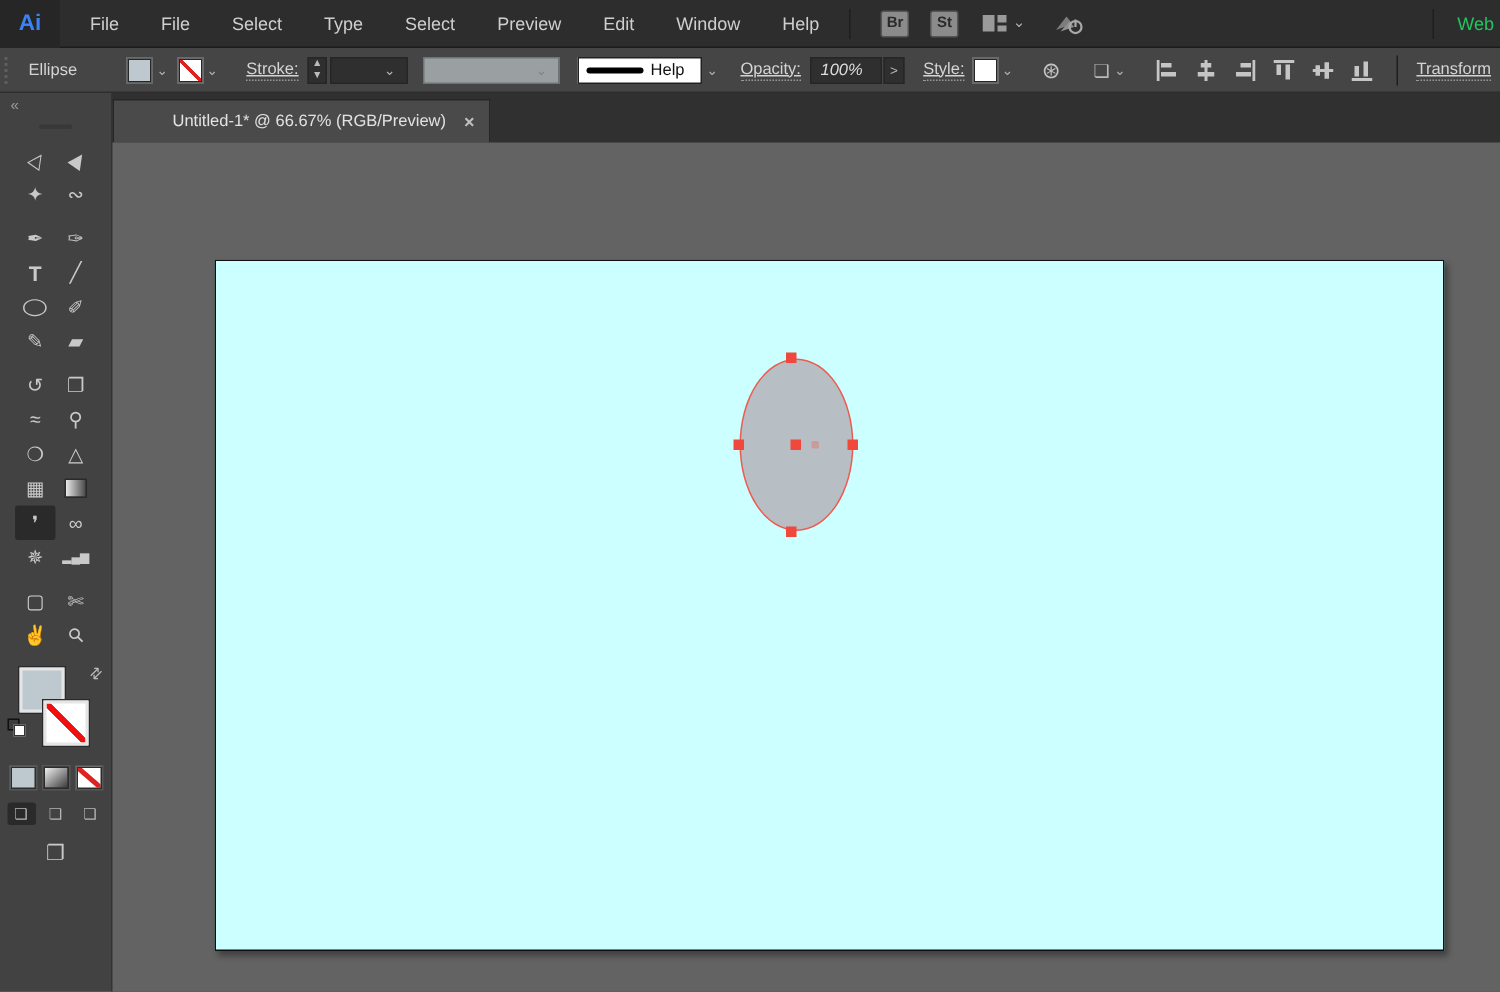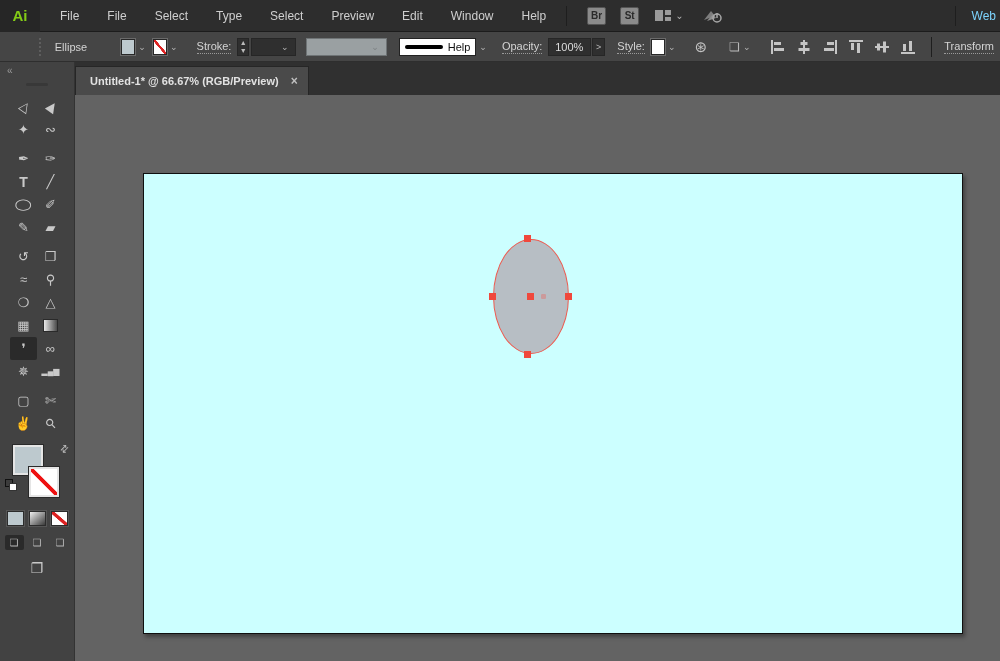--- a/index.html
+++ b/index.html
@@ -1,63 +1,63 @@
 <!DOCTYPE html>
 <html><head>
 <meta charset="utf-8">
 <style>
   * { margin:0; padding:0; box-sizing:border-box; }
   html,body { width:1000px; height:661px; overflow:hidden; background:#2d2d2d;
               font-family:"Liberation Sans", sans-serif; -webkit-font-smoothing:antialiased; }
 
   
   .menubar { height:32px; background:#2d2d2d; display:flex; align-items:center; border-bottom:1px solid #1c1c1c; }
-  .logo { width:40px; height:32px; background:#262626; color:#84cc16; font-weight:bold; font-size:15px;
+  .logo { width:40px; height:32px; background:#262626; color:#3b82f6; font-weight:bold; font-size:15px;
           display:flex; align-items:center; justify-content:center; }
   .menu-items { display:flex; align-items:center; margin-left:6px; }
   .menu-item { color:#cfcfcf; font-size:12px; padding:0 14px; line-height:32px; cursor:default; }
   .vdiv { width:1px; height:20px; background:#1e1e1e; margin:0 6px; }
   .mini-btn { width:19px; height:18px; background:#8b8b8b; border:1px solid #555; border-radius:2px;
               color:#2a2a2a; font-size:10px; font-weight:bold; display:flex; align-items:center; justify-content:center;
               margin-left:14px; }
   .ws-group { display:flex; align-items:center; margin-left:16px; gap:3px; }
   .chev { color:#b0b0b0; font-size:10px; line-height:1; }
   .gpu { margin-left:18px; display:flex; align-items:center; }
   .spacer { flex:1; }
-  .ws-label { color:#7dd3fc; font-size:12px; padding:0 4px 0 10px; white-space:nowrap; }
+  .ws-label { color:#22c55e; font-size:12px; padding:0 4px 0 10px; white-space:nowrap; }
 
   
   .controlbar { height:30px; background:#454545; border-bottom:1px solid #2e2e2e; display:flex; align-items:center;
                 overflow:hidden; white-space:nowrap; }
   .grip { width:4px; height:18px; margin:0 6px 0 3px; border-left:2px dotted #5e5e5e; }
   .cb-label { color:#d4d4d4; font-size:11px; margin:0 6px; }
-  .linklbl { border-bottom:1px dotted #9a9a9a; padding-bottom:1px; cursor:default; }
+  .linklbl { border-bottom:1px dotted #9a9a9a; padding-bottom:1px; cursor:default;text-decoration:underline; }
   .swatch { width:16px; height:16px; border:1px solid #272727; outline:1px solid #6a6a6a; display:inline-block; }
   .none-swatch { background:#fff linear-gradient(to top right, transparent 43%, #d22 44%, #d22 56%, transparent 57%); }
   .dd-chev { color:#b5b5b5; font-size:9px; margin:0 7px 0 3px; }
   .stepper { width:13px; height:18px; background:#2f2f2f; border:1px solid #262626; color:#bbb; font-size:7px;
              display:flex; flex-direction:column; align-items:center; justify-content:center; line-height:1.1; margin-right:2px; }
   .dd-field { height:18px; background:#2f2f2f; border:1px solid #262626; display:inline-flex; align-items:center;
               color:#ddd; font-size:11px; }
   .dd-weight { width:52px; }
   .dd-weight .dd-chev { margin-left:auto; }
   .dd-profile { width:92px; background:#9aa0a2; border-color:#6f7476; margin-left:10px; }
   .dd-profile .dd-chev { margin-left:auto; color:#7d8284; }
   .brush-box { height:18px; width:84px; background:#fff; border:1px solid #222; display:inline-flex; align-items:center;
                margin-left:12px; padding:0 5px; gap:5px; }
   .brush-line { width:38px; height:4px; background:#000; border-radius:2px; }
   .brush-name { color:#111; font-size:11px; }
-  .opacity-field { width:48px; padding-left:6px; }
+  .opacity-field { width:48px; padding-left:6px;font-style:italic; }
   .popup-btn { width:15px; height:18px; background:#2f2f2f; border:1px solid #262626; color:#bbb; font-size:9px;
                display:inline-flex; align-items:center; justify-content:center; margin-left:1px; }
   .wheel-icon { color:#c3c3c3; font-size:15px; margin:0 12px; }
   .page-icon { color:#b9b9b9; font-size:12px; margin-left:10px; }
   .align-group { display:flex; align-items:center; gap:12px; margin:0 10px 0 14px; }
   .align-ic { display:inline-flex; width:14px; height:14px; }
-  .cut-right { overflow:hidden;padding-left:36px; }
+  .cut-right { overflow:hidden; }
 
   
   .workspace { display:flex; height:599px; }
   .toolcol { width:75px; background:#424242; border-right:1px solid #333; display:flex; flex-direction:column; }
   .toolhead { height:33px; position:relative; }
   .collapse { position:absolute; left:7px; top:3px; color:#9a9a9a; font-size:10px; letter-spacing:-1px; }
   .grip-dash { position:absolute; left:26px; top:21px; width:22px; height:3px; background:#383838; border-radius:2px; }
 
   .toolgrid { display:grid; grid-template-columns:repeat(2,27px); justify-content:center; }
   .tool { height:23px; display:flex; align-items:center; justify-content:center; color:#c9c9c9; font-size:13px;
@@ -85,21 +85,21 @@
   .modes-row { display:flex; justify-content:center; gap:4px; margin-top:9px; }
   .mode-btn { width:19px; height:15px; display:flex; align-items:center; justify-content:center; color:#b5b5b5;
               font-size:10px; border-radius:2px; }
   .mode-btn.active { background:#2a2a2a; }
   .screen-mode { text-align:center; margin-top:10px; color:#c9c9c9; font-size:14px; }
 
   .main { flex:1; display:flex; flex-direction:column; min-width:0; }
   .tabstrip { height:33px; background:#303030; display:flex; align-items:flex-end; }
   .doc-tab { height:29px; background:#4a4a4a; border:1px solid #262626; border-bottom:none; display:flex; align-items:center;
              padding:0 10px 0 14px; gap:12px; }
-  .tab-title { color:#e2e2e2; font-size:11px; font-weight:bold; }
+  .tab-title { color:#e2e2e2; font-size:11px; font-weight:normal;margin-left:25px; }
   .tab-close { color:#c0c0c0; font-size:12px; font-weight:bold; cursor:default; }
 
   .canvas { position:relative; flex:1; background:#636363; overflow:hidden; }
   .artboard { position:absolute; left:68px; top:78px; width:820px; height:461px; border:1px solid #101010;
               box-shadow:2px 3px 4px rgba(0,0,0,.35); }
   .shape-ellipse { position:absolute; left:349px; top:65px; width:76px; height:115px; border-radius:50%;
                    border:1.5px solid #ee5a4f; }
   .handle { position:absolute; width:7px; height:7px; }
   .h-n { left:380px; top:61px; }
   .h-s { left:380px; top:177px; }

